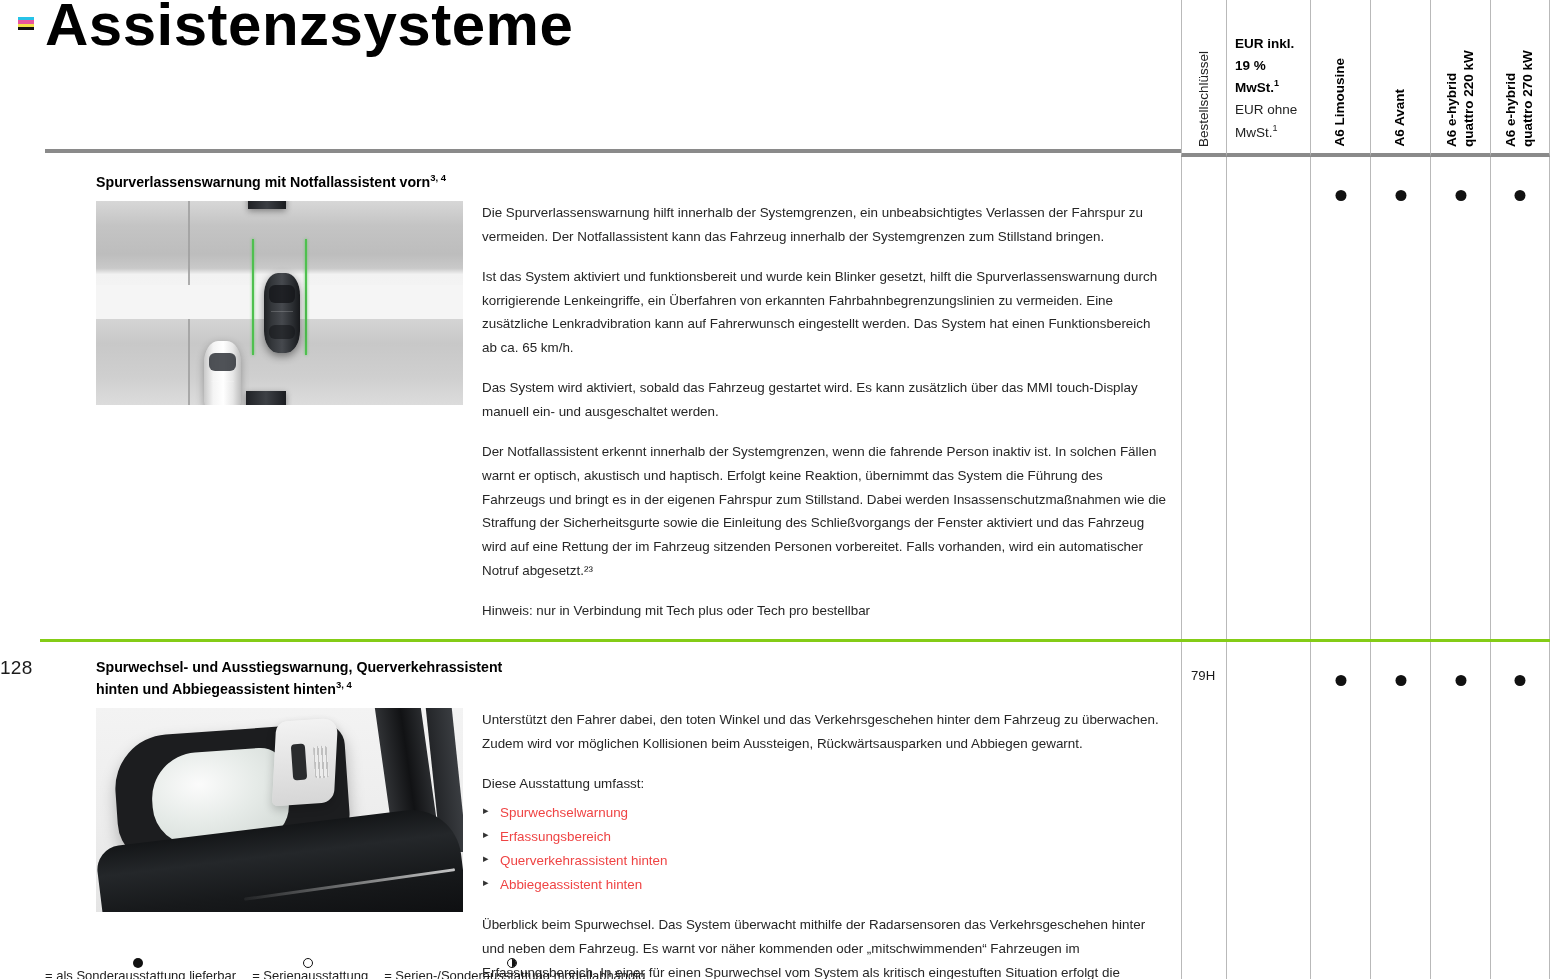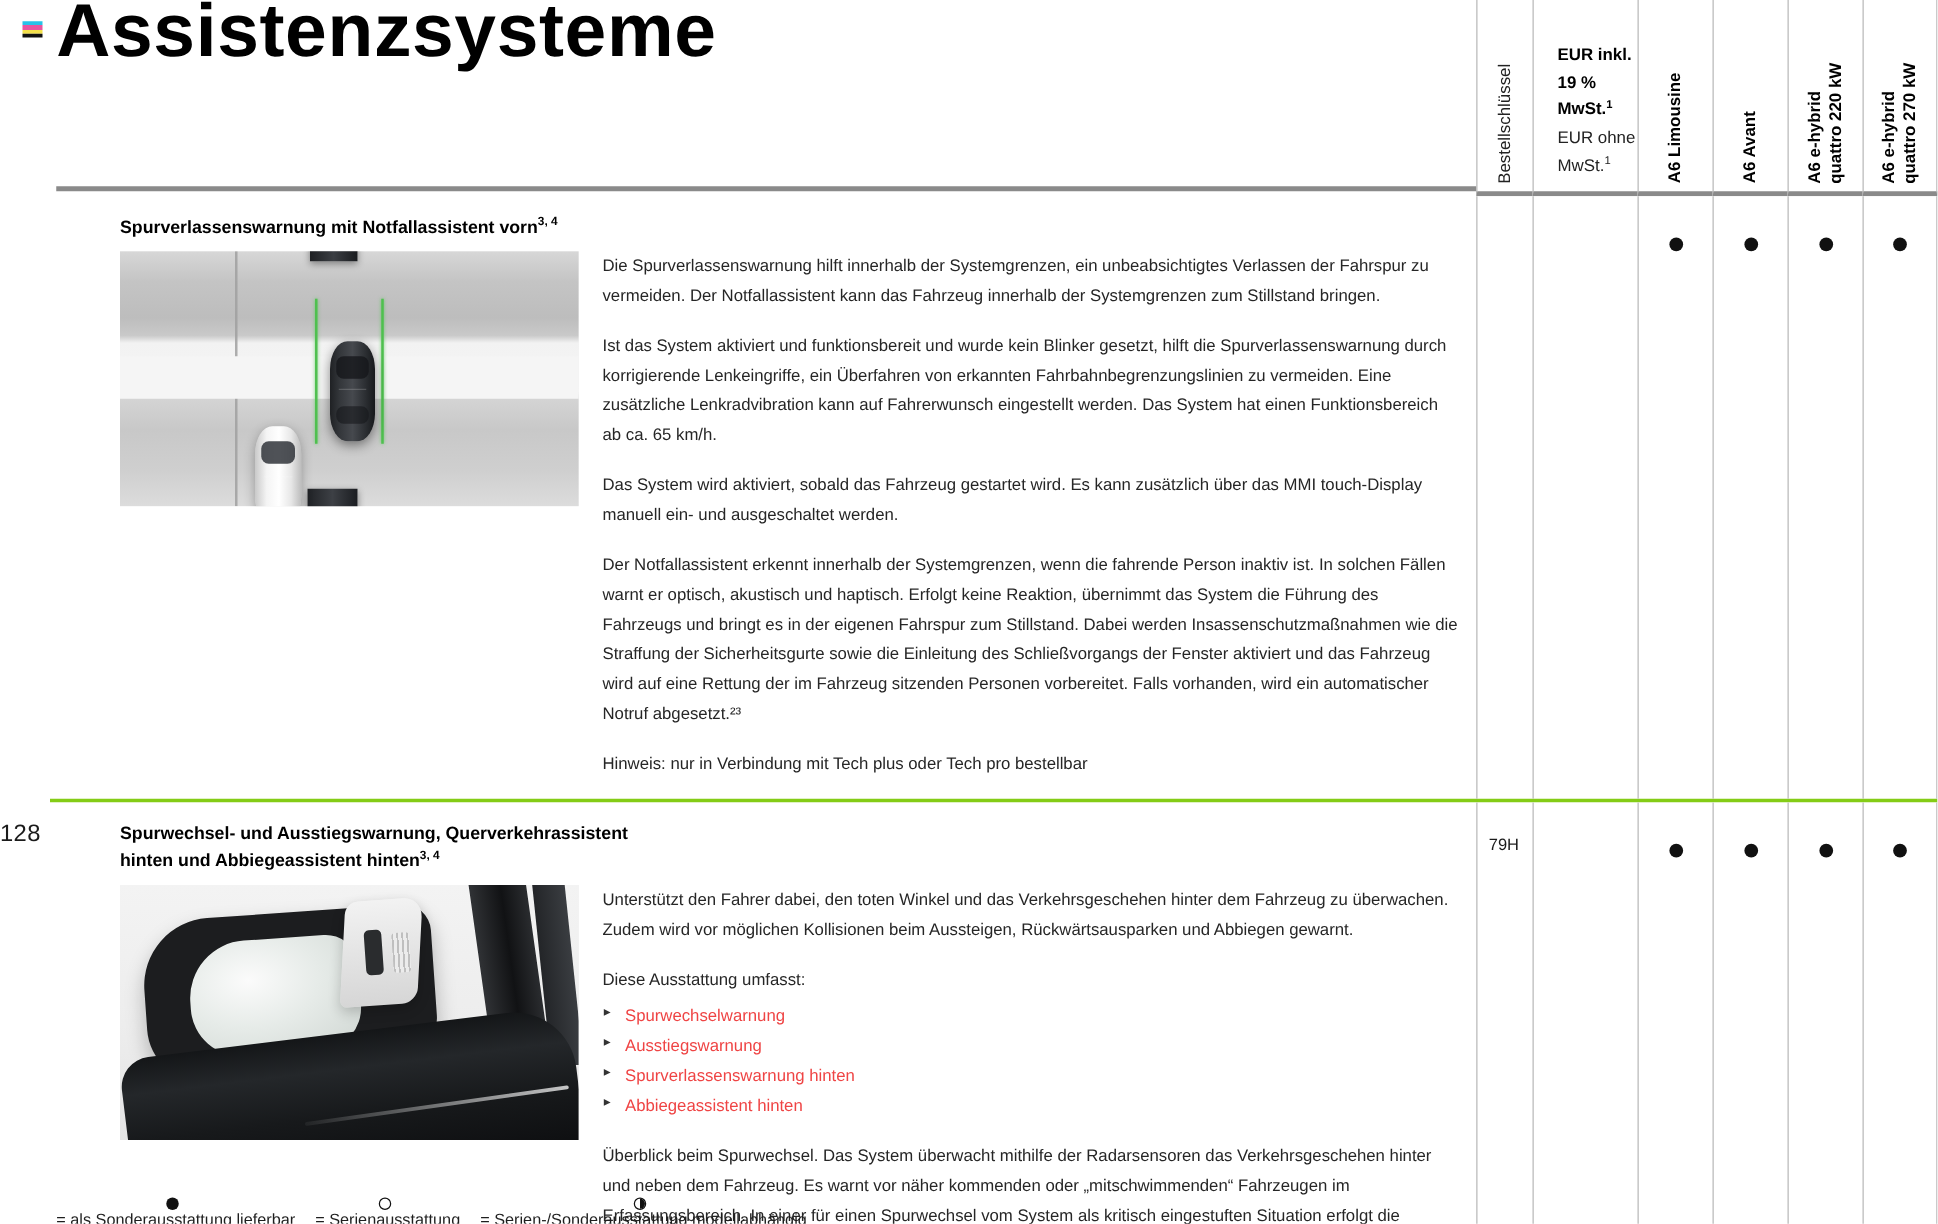--- a/index.html
+++ b/index.html
@@ -90,21 +90,20 @@
   }
   .vtext.thin { font-weight: 400; color: #222; }
   .vtext.bold { font-weight: 700; color: #000; }
 
   .price-block {
     position: absolute;
     left: 8px; bottom: 10px;
     font-size: 13.5px;
     line-height: 1.62;
     text-align: left;
-    margin-left: 11px;
   }
   .price-block .b { font-weight: 700; color: #000; }
   .price-block .n { font-weight: 400; color: #222; }
   .price-block sup { font-size: 9px; vertical-align: super; }
 
   
   .tbody {
     position: absolute;
     left: 0; top: 157px;
     width: 1550px;
@@ -554,22 +553,22 @@
                 <div class="m-chrome"></div>
               </div>
             </div>
           </div>
 
           <div class="prose">
             <p>Unterstützt den Fahrer dabei, den toten Winkel und das Verkehrsgeschehen hinter dem Fahrzeug zu überwachen. Zudem wird vor möglichen Kollisionen beim Aussteigen, Rückwärtsausparken und Abbiegen gewarnt.</p>
             <p style="margin-bottom:6px;">Diese Ausstattung umfasst:</p>
             <ul class="bullets">
               <li>Spurwechselwarnung</li>
-              <li>Ausstiegswarnung</li>
-              <li>Spurverlassenswarnung hinten</li>
+              <li>Erfassungsbereich</li>
+              <li>Querverkehrassistent hinten</li>
               <li>Abbiegeassistent hinten</li>
             </ul>
             <p>Überblick beim Spurwechsel. Das System überwacht mithilfe der Radarsensoren das Verkehrsgeschehen hinter und neben dem Fahrzeug. Es warnt vor näher kommenden oder „mitschwimmenden“ Fahrzeugen im Erfassungsbereich. In einer für einen Spurwechsel vom System als kritisch eingestuften Situation erfolgt die Warnung durch Anzeigen am jeweiligen Außenspiegel sowie durch eine Anzeige im Audi virtual cockpit plus. Wird der Spurwechsel dennoch durchgeführt und droht eine Kollision, wird der Fahrer erneut optisch und auch akustisch gewarnt.</p>
           </div>
         </div>
       </div>
 
       <div class="markers">
         <div class="mc mc-key">
           <span class="keytext">79H</span>

